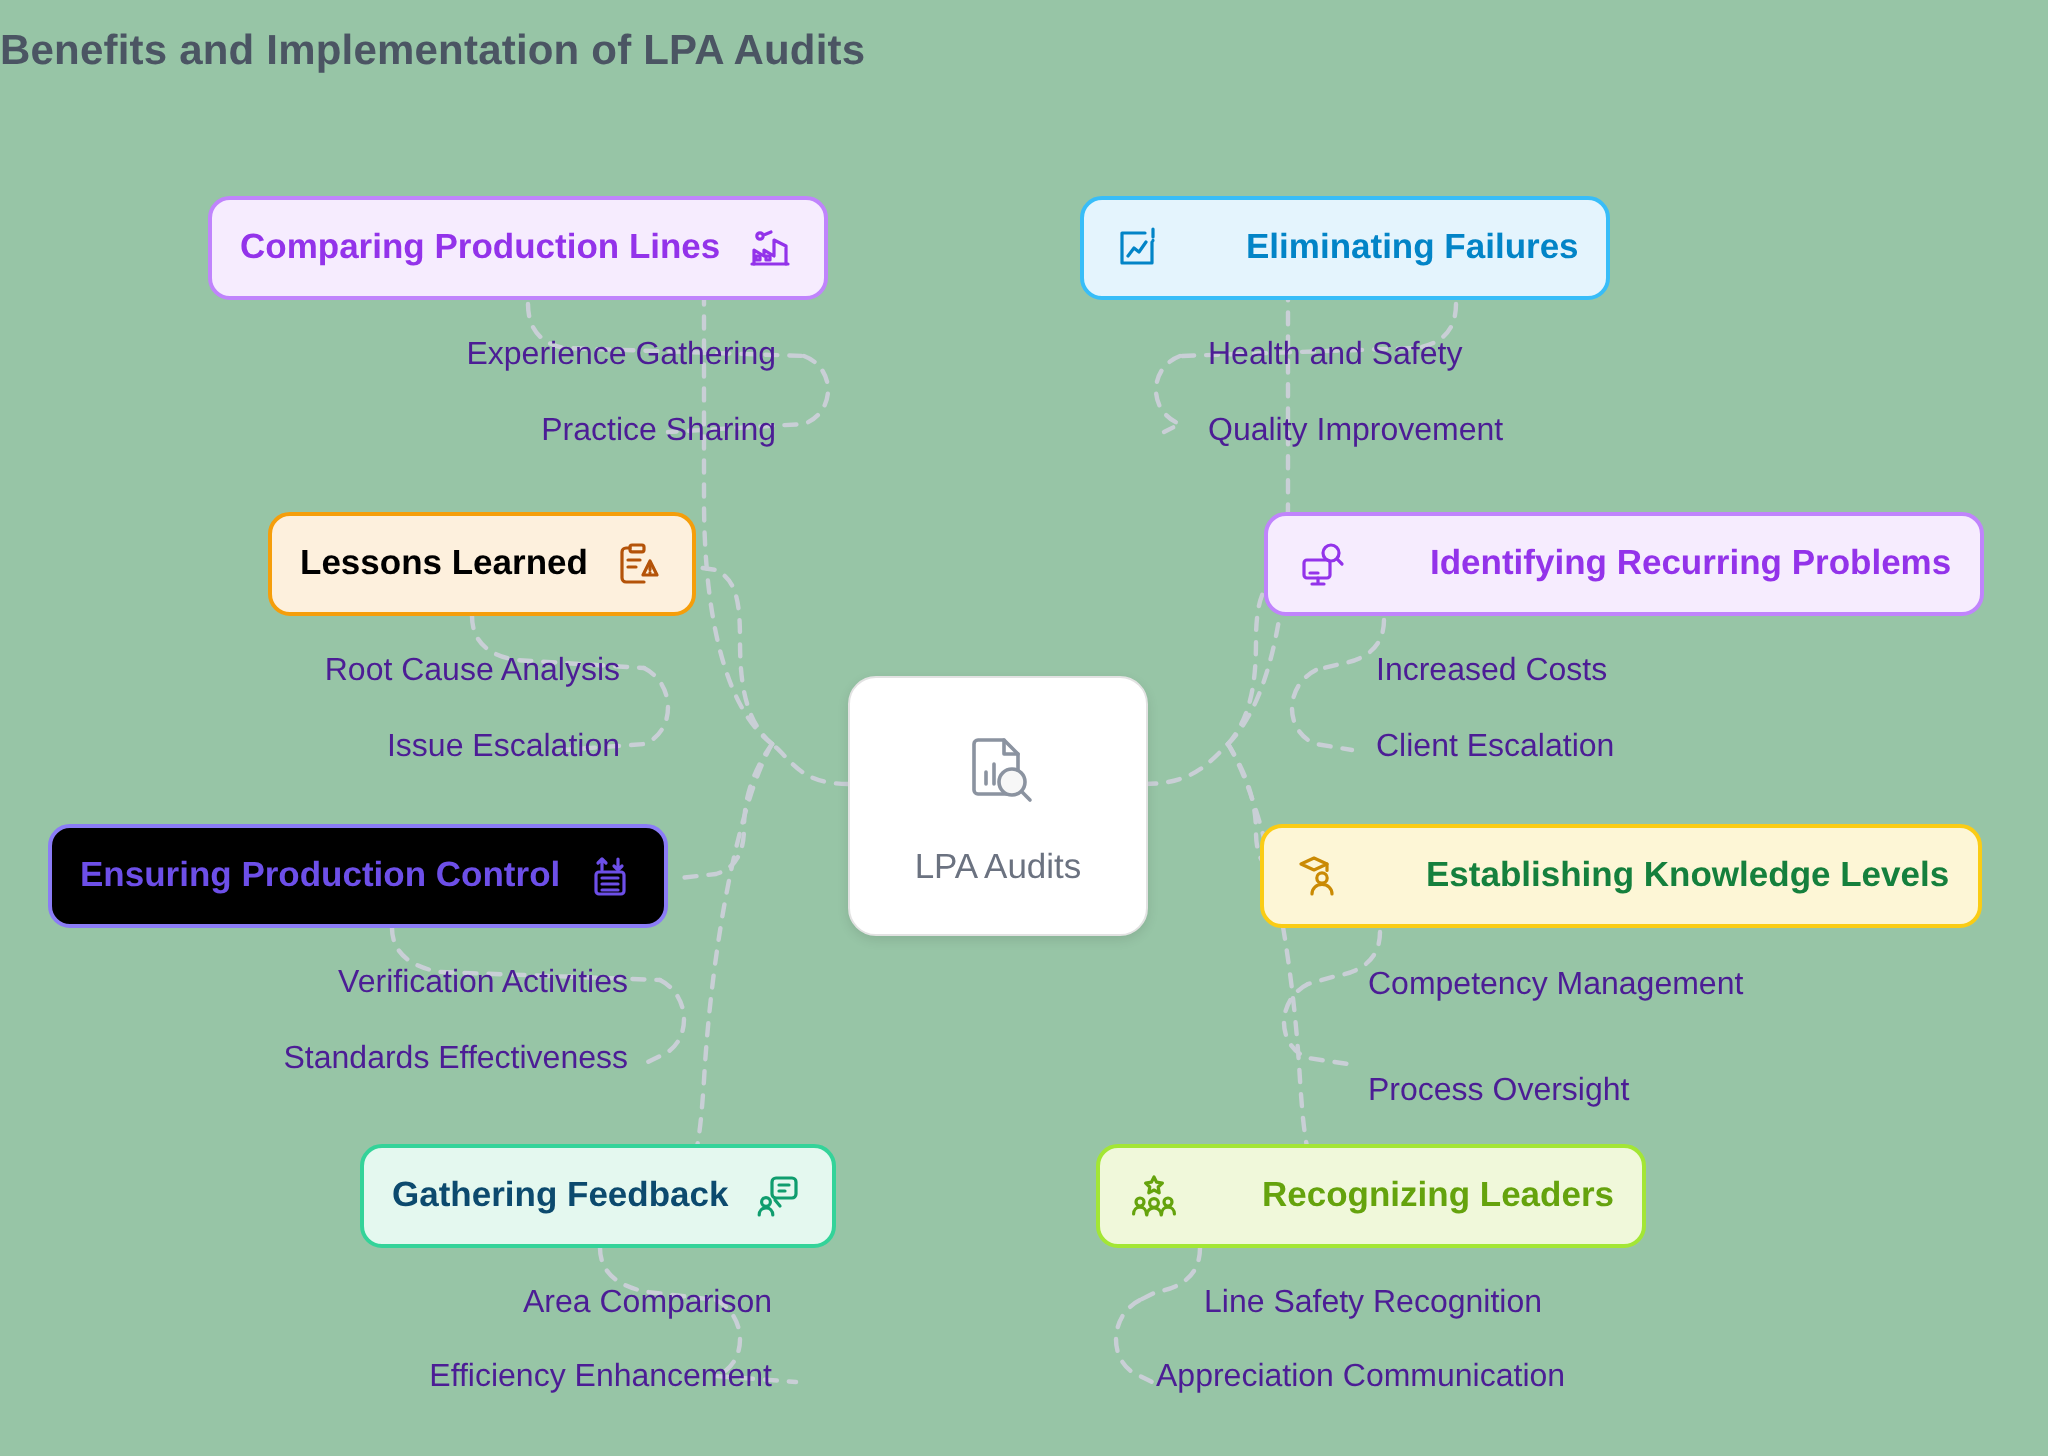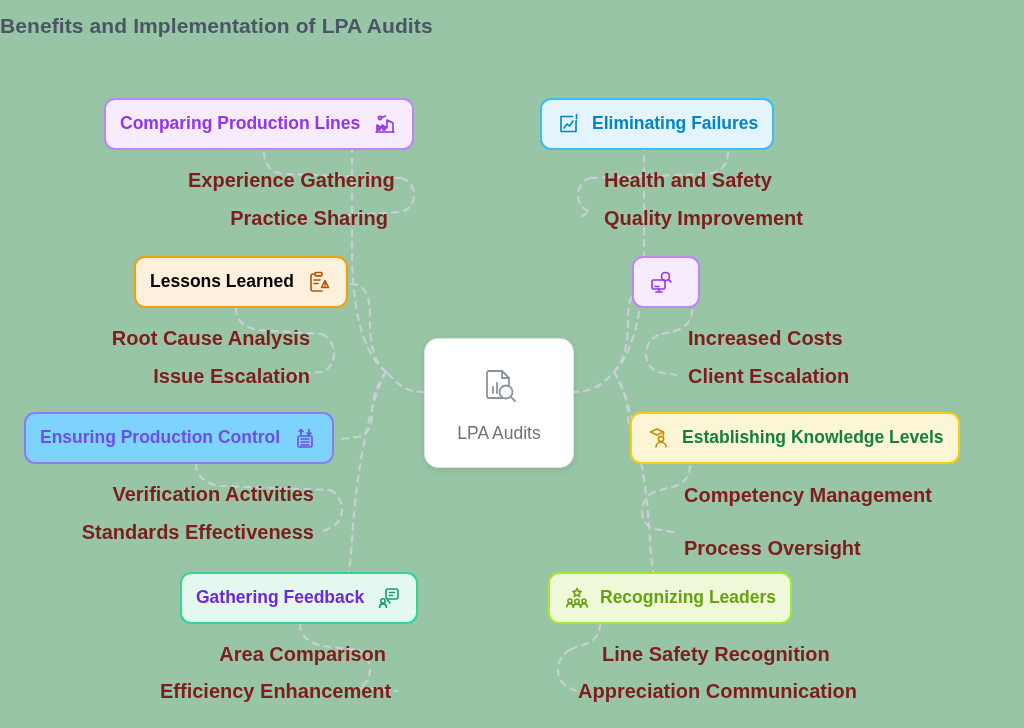--- a/index.html
+++ b/index.html
@@ -58,29 +58,29 @@
   .node .lbl { line-height: 1; }
   .node .ico {
     display: inline-flex;
     align-items: center;
     justify-content: center;
     width: 26px;
     height: 26px;
     flex: 0 0 26px;
   }
   .node.left { justify-content: flex-start; }
-  .node.right { justify-content: flex-start; }
+  .node.right { justify-content: flex-start; gap: 31px; }
   .node.left .ico { margin-left: 12px; }
   .node.right .ico { margin-right: 10px; }
 
   .sub {
     position: absolute;
-    font-size: 20px;
-    font-weight: 700;
-    color: #7f1d1d;
+    font-size: 16px;
+    font-weight: 400;
+    color: #4c1d95;
     white-space: nowrap;
     line-height: 1;
   }
   .sub.r { text-align: right; }
 
   #center {
     position: absolute;
     left: 424px;
     top: 338px;
     width: 148px;
@@ -187,35 +187,35 @@
           <rect x="8" y="2.5" width="7" height="3.4" rx="1"></rect>
           <path d="M7 10h6M7 13.5h4"></path>
           <path d="M18 10.5l3.5 7h-7z"></path>
             <path d="M18 13v1.8M18 16.3v.1"></path>
         </svg>
       </span>
     </div>
     <div class="sub r" style="left:110px; top:328px; width:200px;">Root Cause Analysis</div>
     <div class="sub r" style="left:110px; top:366px; width:200px;">Issue Escalation</div>
 
-    <div class="node left" style="left:24px; top:412px; border-color:#8b7cf6; background:#7dd3fc; color:#6d4fe8;justify-content:flex-end;">
+    <div class="node left" style="left:24px; top:412px; border-color:#8b7cf6; background:#000000; color:#6d4fe8;justify-content:flex-end;">
       <span class="lbl">Ensuring Production Control</span>
       <span class="ico">
         <svg width="24" height="24" viewBox="0 0 24 24" fill="none" stroke="#6d4fe8" stroke-width="1.6" stroke-linecap="round" stroke-linejoin="round">
           <path d="M8 9V3.5M8 3.5L6 5.5M8 3.5l2 2"></path>
           <path d="M16 3.5V9M16 9l-2-2M16 9l2-2"></path>
           <rect x="5" y="10" width="14" height="11" rx="1.5"></rect>
           <path d="M8 13h8M8 16h8M8 19h8"></path>
         </svg>
       </span>
     </div>
     <div class="sub r" style="left:80px; top:522px; width:234px;">Standards Effectiveness</div>
     <div class="sub r" style="left:110px; top:484px; width:204px;">Verification Activities</div>
 
-    <div class="node left" style="left:180px; top:572px; border-color:#34d399; background:#e4f8ef; color:#6d28d9;">
+    <div class="node left" style="left:180px; top:572px; border-color:#34d399; background:#e4f8ef; color:#0c4a6e;">
       <span class="lbl">Gathering Feedback</span>
       <span class="ico">
         <svg width="24" height="24" viewBox="0 0 24 24" fill="none" stroke="#0f9d6e" stroke-width="1.6" stroke-linecap="round" stroke-linejoin="round">
           <rect x="9" y="3" width="12" height="10" rx="2"></rect>
           <path d="M13 17l-2.5-3"></path>
           <path d="M12.5 6.5h5M12.5 9.5h3"></path>
           <circle cx="6" cy="15" r="2.2"></circle>
           <path d="M2.6 21.5c0-2.2 1.5-3.6 3.4-3.6s3.4 1.4 3.4 3.6"></path>
         </svg>
       </span>
@@ -239,20 +239,21 @@
     <div class="node right" style="left:632px; top:256px; border-color:#c084fc; background:#f6ecfe; color:#9333ea;">
       <span class="ico">
         <svg width="24" height="24" viewBox="0 0 24 24" fill="none" stroke="#9333ea" stroke-width="1.6" stroke-linecap="round" stroke-linejoin="round">
           <rect x="3" y="10" width="13" height="9" rx="1.5"></rect>
           <path d="M7 22h6M10 19v3"></path>
           <path d="M6 16.5h4"></path>
           <circle cx="16.5" cy="6.5" r="4"></circle>
           <path d="M19.6 9.6L22 12"></path>
         </svg>
       </span>
+      <span class="lbl">Identifying Recurring Problems</span>
     </div>
     <div class="sub" style="left:688px; top:328px;">Increased Costs</div>
     <div class="sub" style="left:688px; top:366px;">Client Escalation</div>
 
     <div class="node right" style="left:630px; top:412px; border-color:#facc15; background:#fdf6d6; color:#15803d;">
       <span class="ico">
         <svg width="24" height="24" viewBox="0 0 24 24" fill="none" stroke="#ca8a04" stroke-width="1.6" stroke-linecap="round" stroke-linejoin="round">
           <path d="M10 3L3.5 6 10 9l6.5-3L10 3z"></path>
           <path d="M16.5 6v3.2"></path>
           <circle cx="14" cy="13" r="2.6"></circle>

